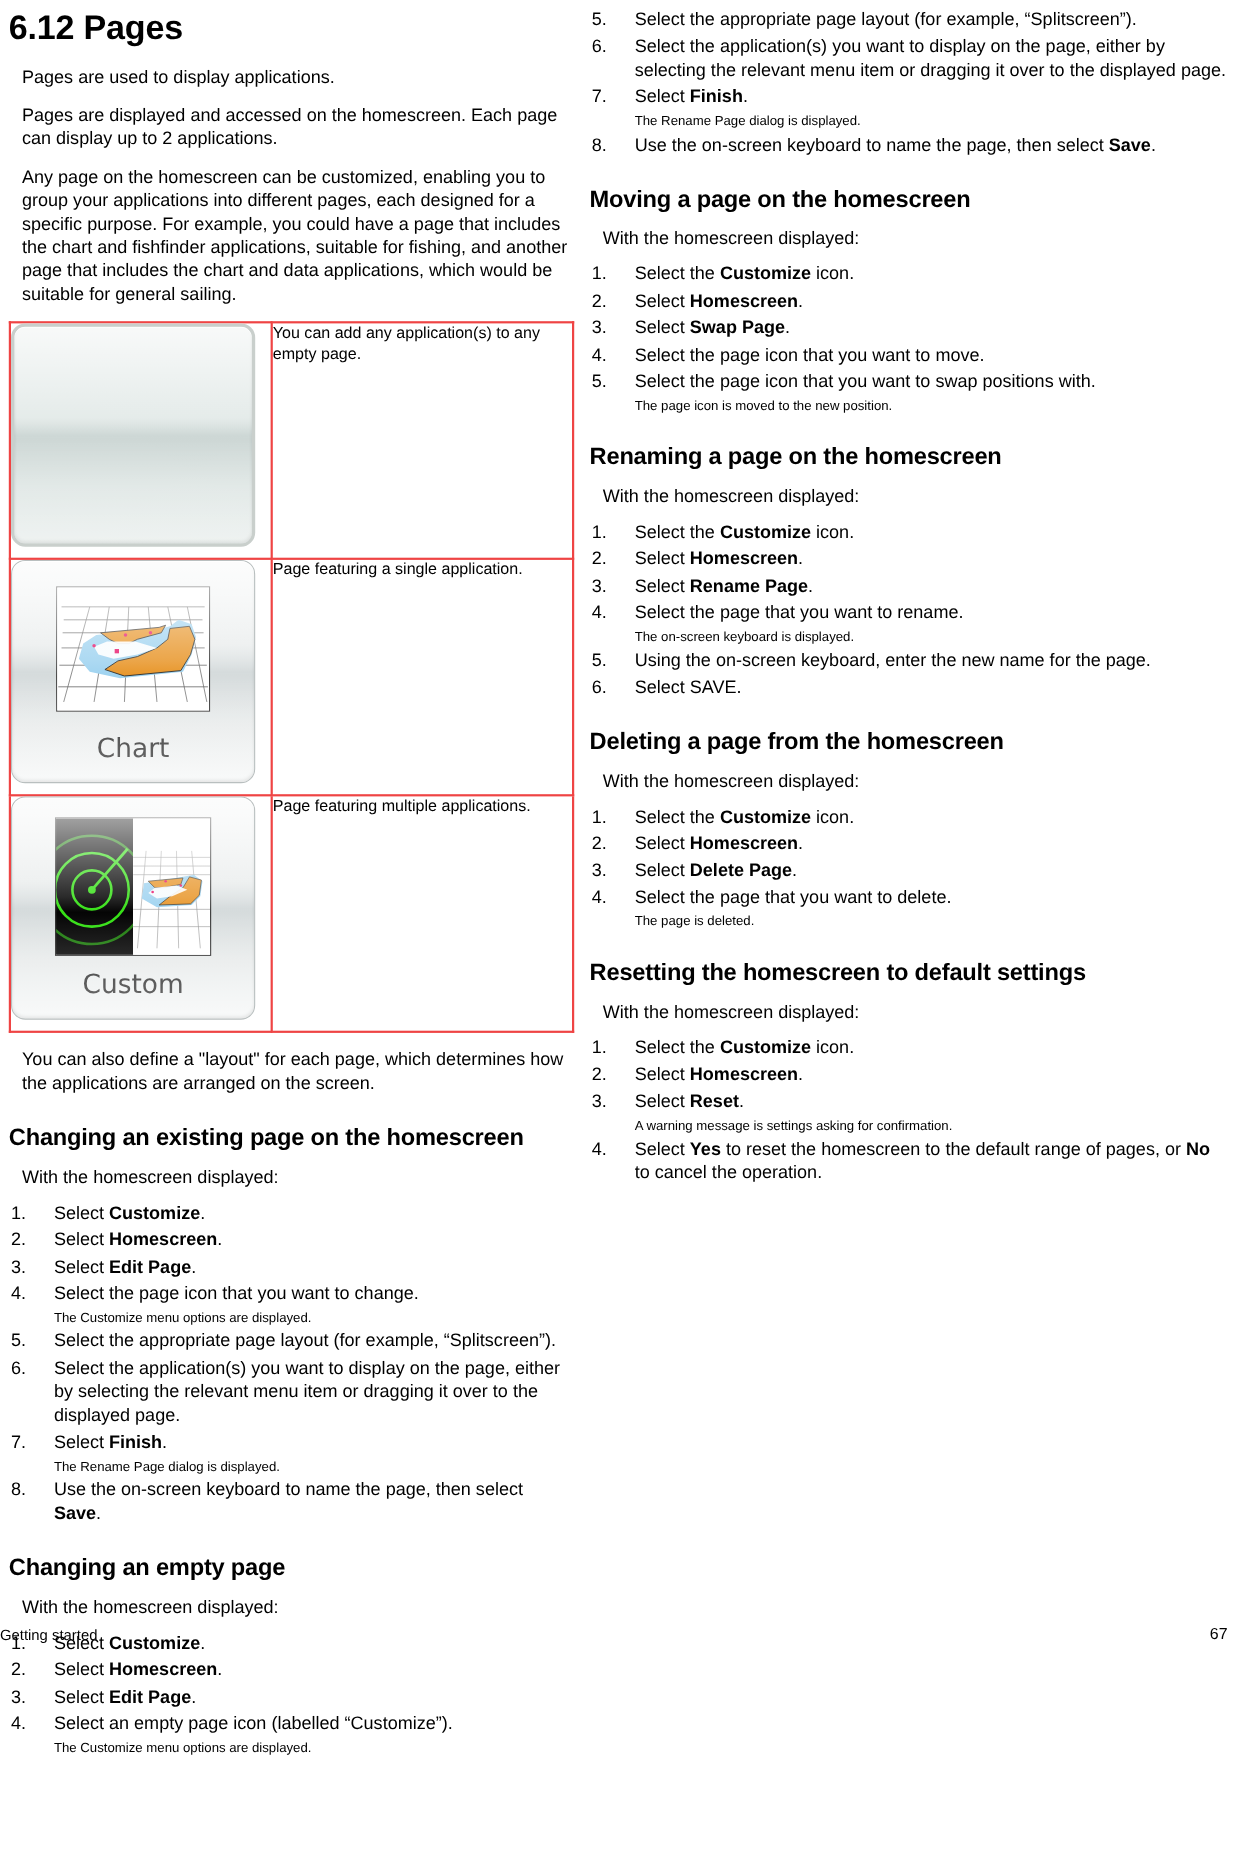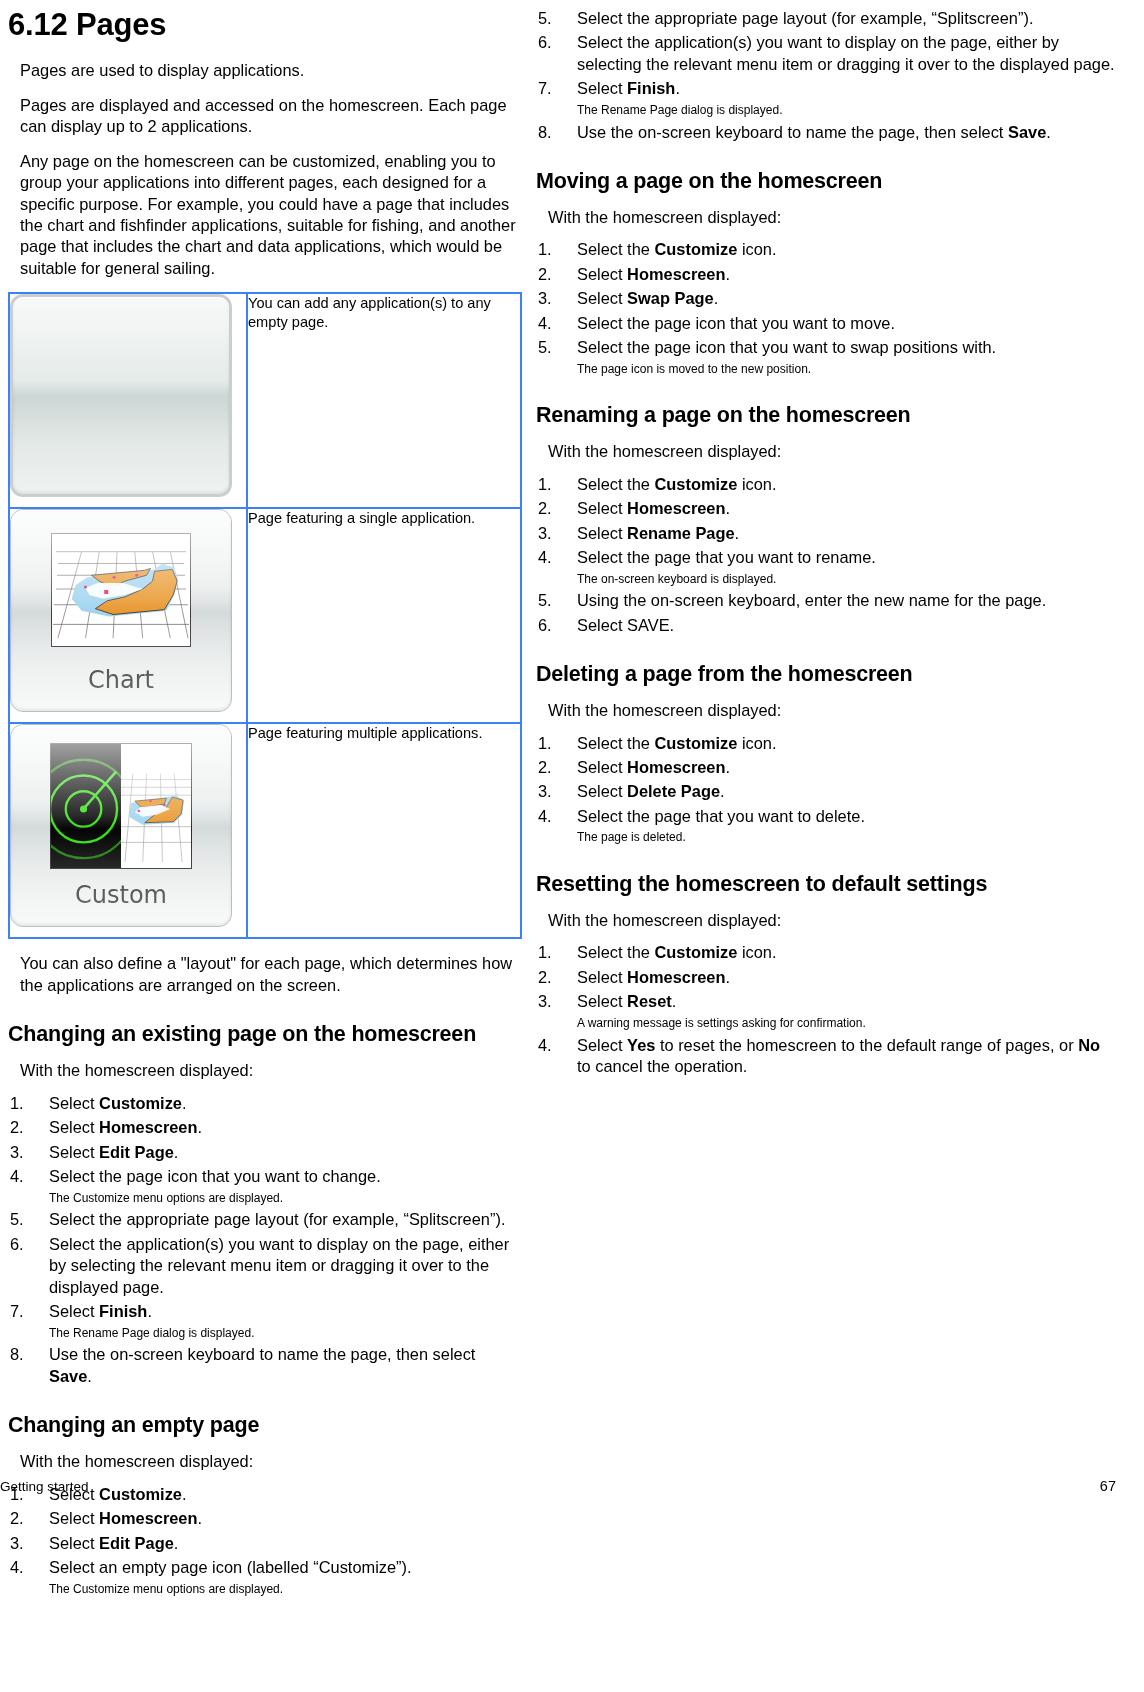--- a/index.html
+++ b/index.html
@@ -75,21 +75,21 @@
   b { font-weight: bold; }
 
   
   table.figtable {
     border-collapse: collapse;
     width: 514px;
     margin: 0 0 14px 0;
     table-layout: fixed;
   }
   table.figtable td {
-    border: 2px solid #3b82f6;
+    border: 2px solid #ef4444;
     vertical-align: top;
     padding: 0;
   }
   td.figcell {
     width: 238px;
     height: 215px;
     padding: 6px 8px 6px 8px;
   }
   td.capcell {
     padding: 10px 10px 10px 12px;

